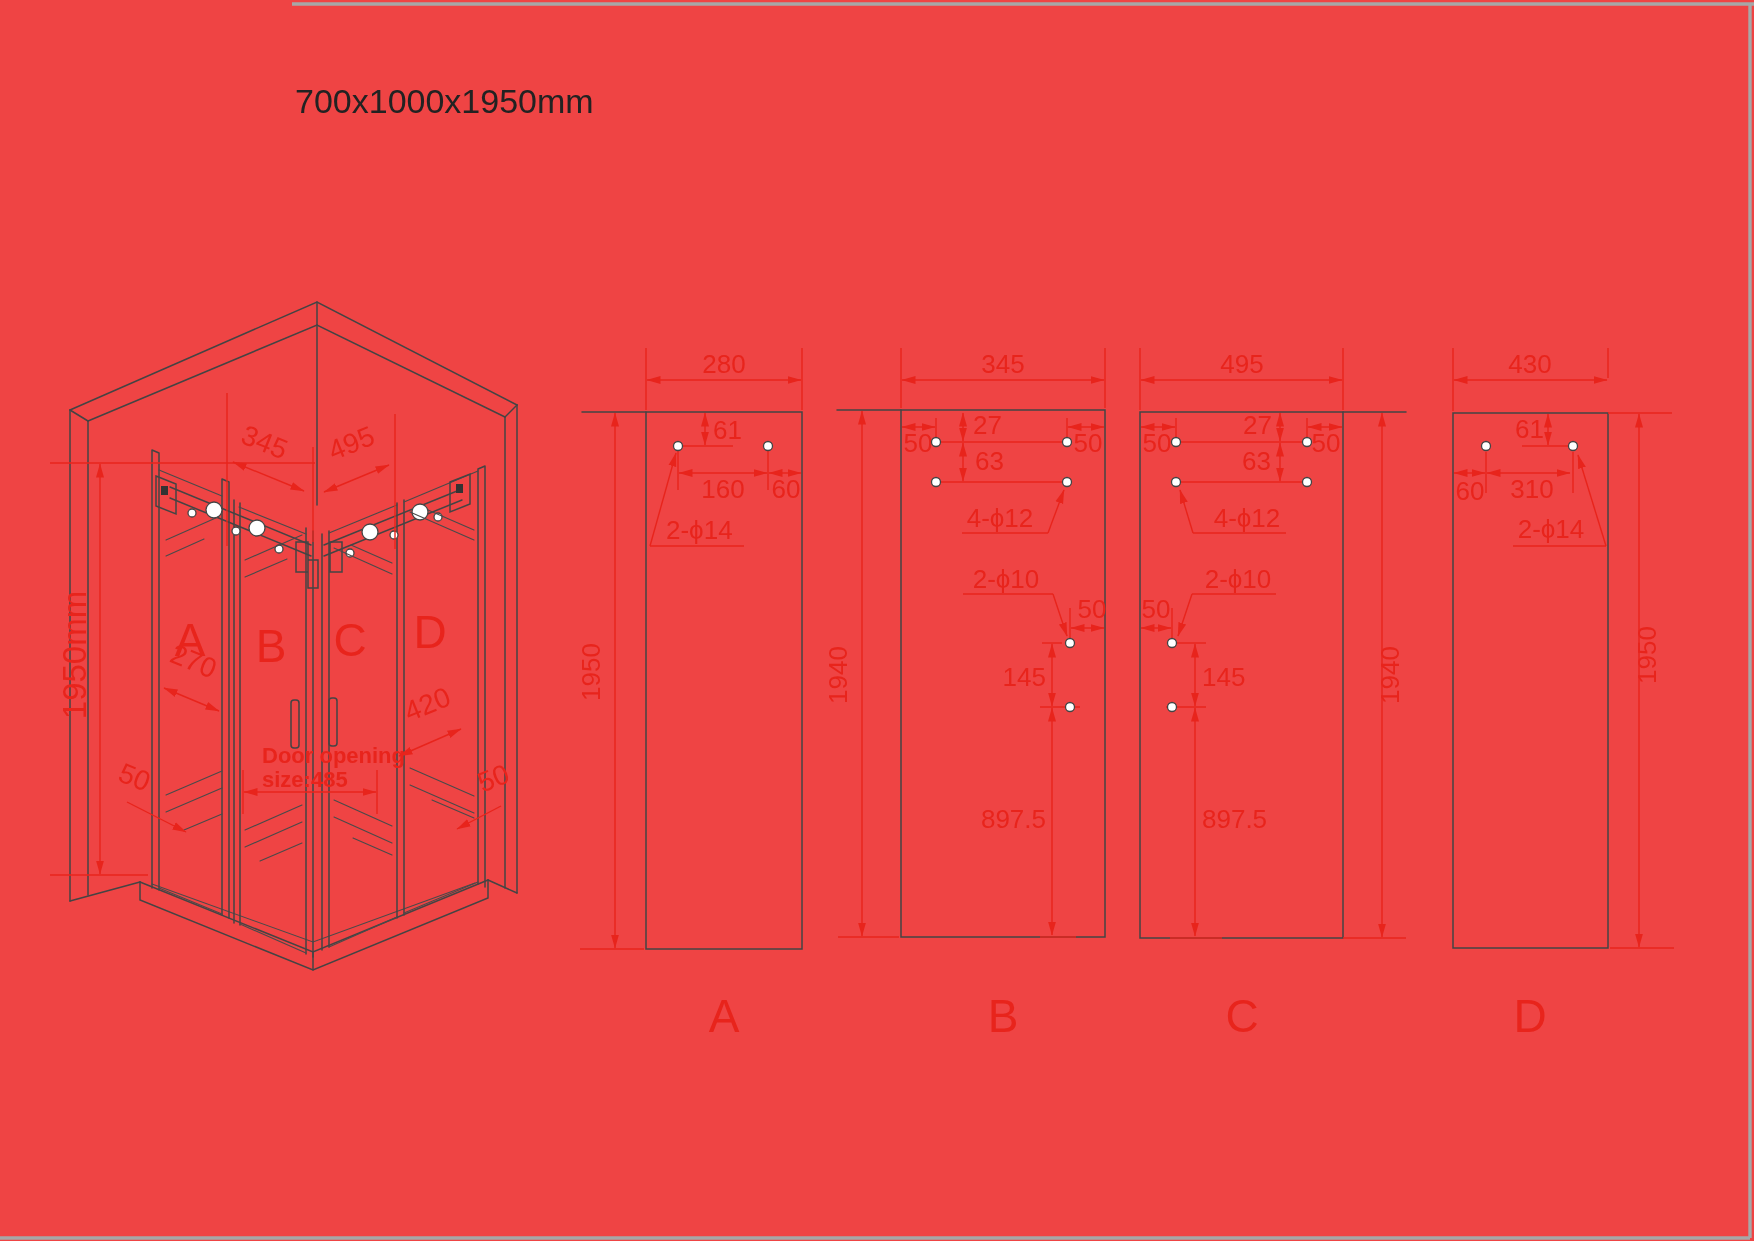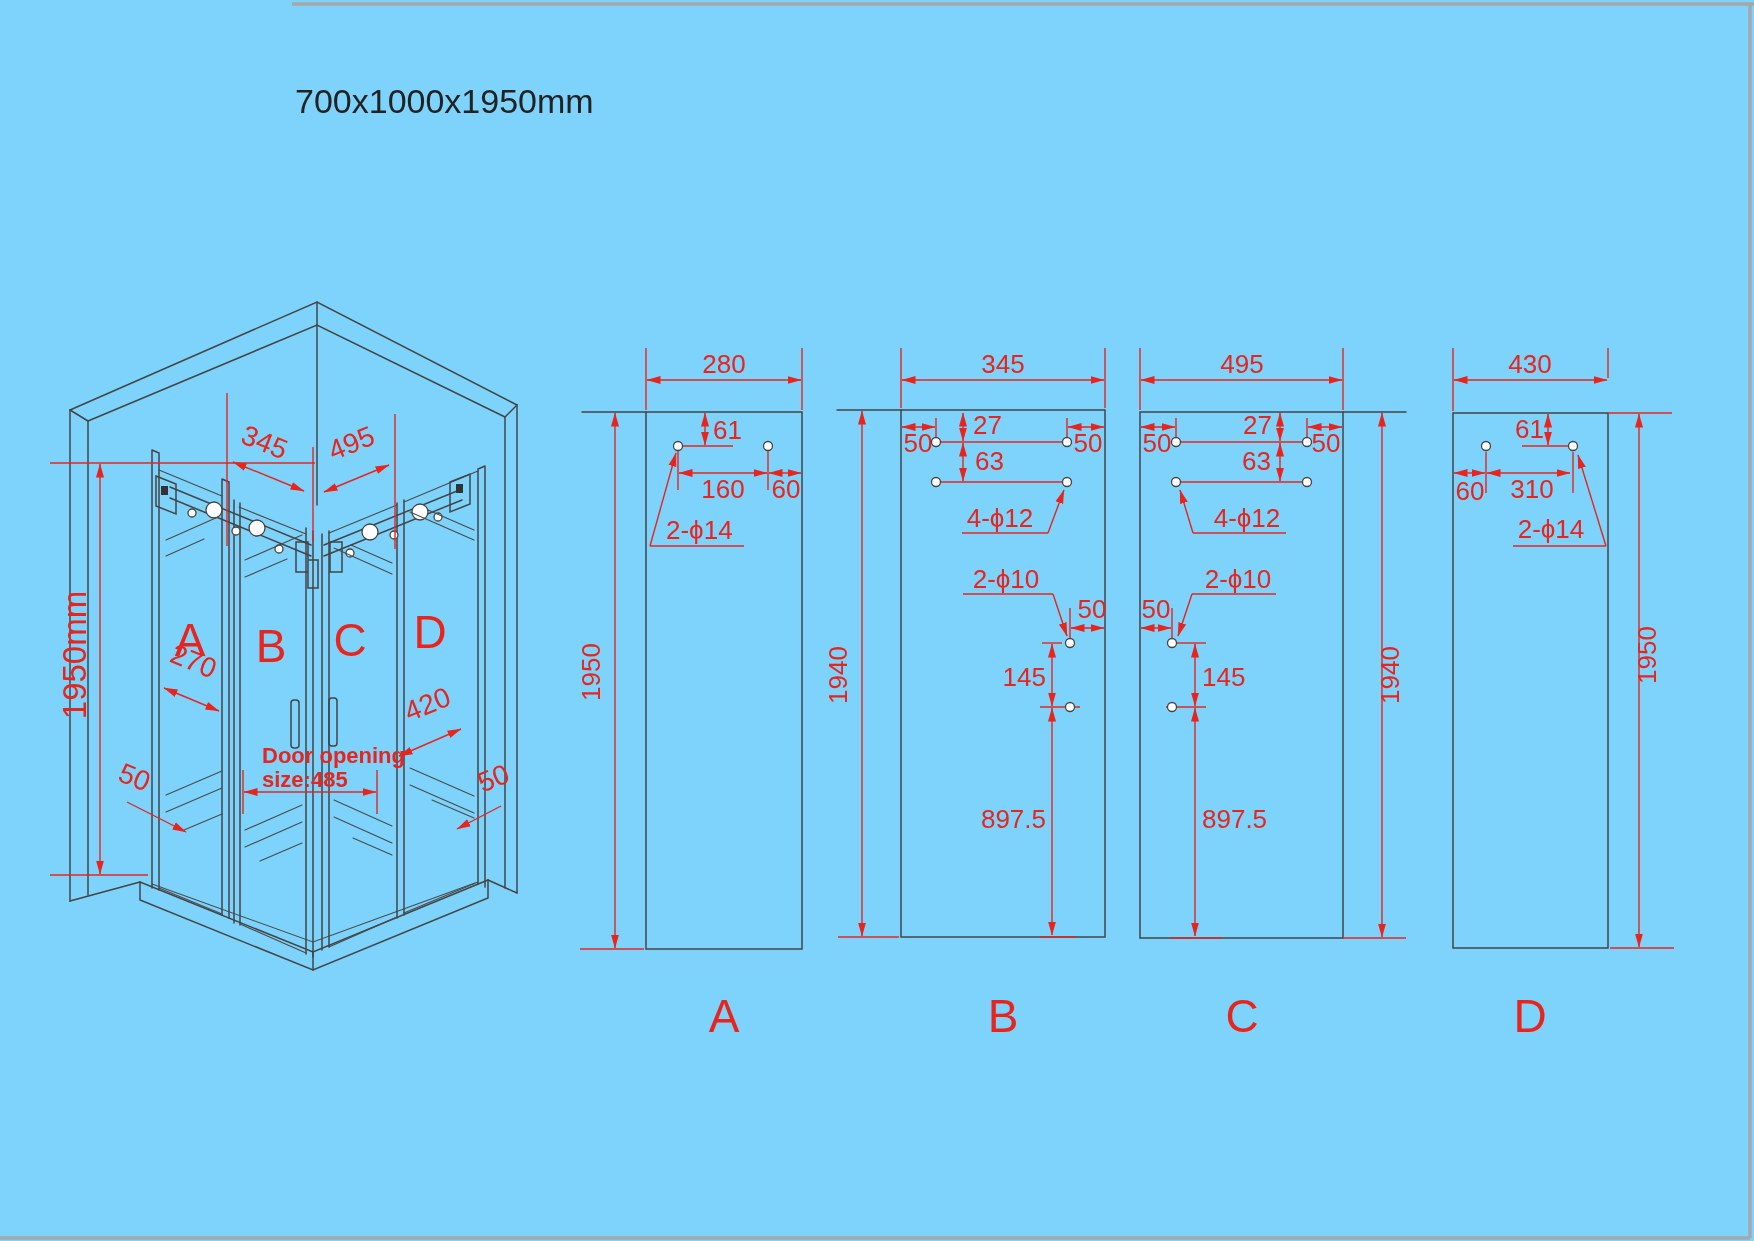--- a/index.html
+++ b/index.html
@@ -1,17 +1,17 @@
 <!DOCTYPE html>
 <html><head>
 <meta charset="utf-8">
 <style>
   html,body{margin:0;padding:0;background:#ffffff;}
   body{font-family:"Liberation Sans", sans-serif;}
-  .stage{position:relative;width:1754px;height:1241px;background:#7dd3fc;overflow:hidden;}
+  .stage{position:relative;width:1754px;height:1241px;background:#ef4444;overflow:hidden;}
   svg text{font-family:"Liberation Sans", sans-serif;}
   .blk{stroke:#444;stroke-width:1.5;fill:none;stroke-linecap:round;}
   .blk-thin{stroke:#4a4a4a;stroke-width:1.1;fill:none;stroke-linecap:round;}
   .red{stroke:#e8241c;stroke-width:1.4;fill:none;}
   .redtxt{fill:#e8241c;}
   .hole{fill:#fff;stroke:#444;stroke-width:1.3;}
   .frame{stroke:#a7a7a7;stroke-width:3.4;fill:none;}
   .darksq{fill:#333;}
   .titletxt{fill:#222;}
 </style>

